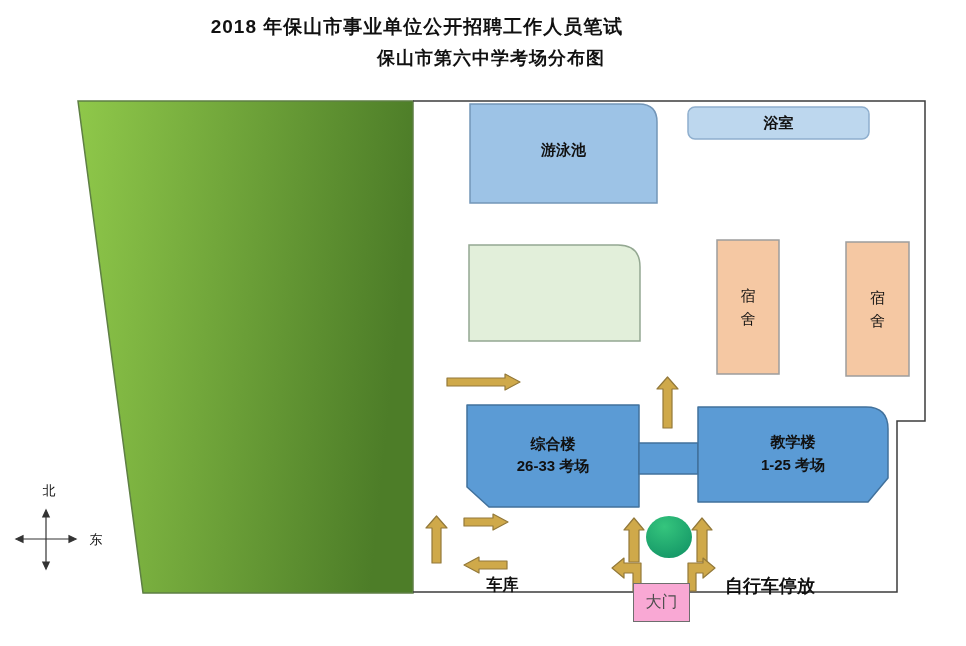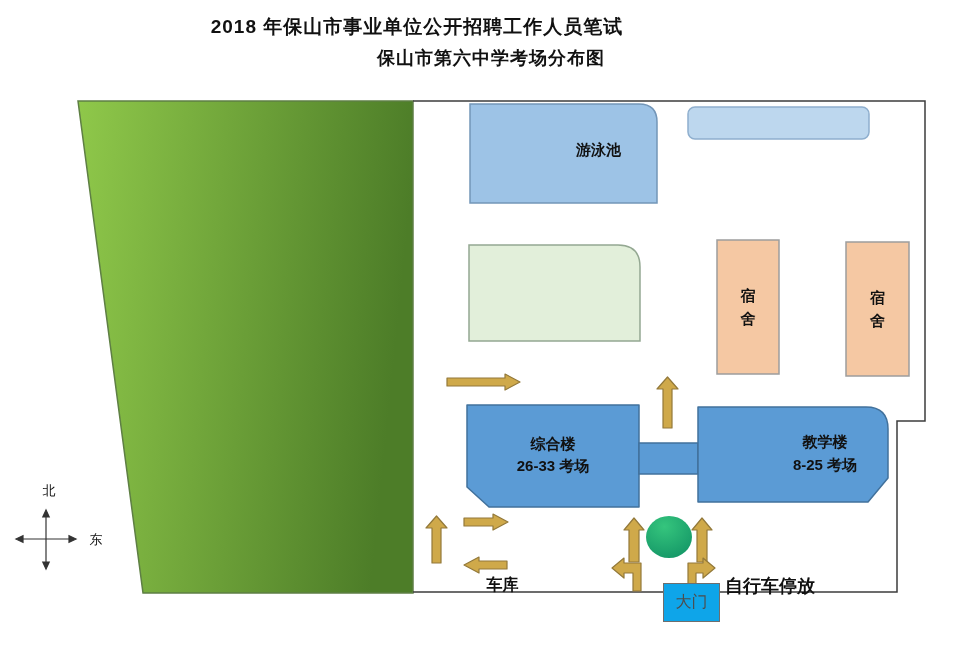--- a/index.html
+++ b/index.html
@@ -7,34 +7,34 @@
     position:relative;width:966px;height:646px;background:#ffffff;overflow:hidden;
     font-family:"Liberation Sans","DejaVu Sans",sans-serif;color:#111;
   }
   .layer{position:absolute;left:0;top:0;}
   .lbl{position:absolute;display:flex;align-items:center;justify-content:center;
        text-align:center;white-space:nowrap;}
   .title1{left:0;top:14px;width:834px;font-size:19px;font-weight:bold;letter-spacing:1px;}
   .title2{left:0;top:46px;width:966px;font-size:18px;font-weight:bold;letter-spacing:1px;padding-left:8px;}
   .field-box{left:219px;top:300px;width:81px;height:45px;border:2px solid #1d1d1d;
              font-size:18px;font-weight:bold;box-sizing:border-box;}
-  .pool-lbl{left:470px;top:104px;width:187px;height:92px;font-size:15px;font-weight:bold;margin-left:35px;}
+  .pool-lbl{left:470px;top:104px;width:187px;height:92px;font-size:15px;font-weight:bold;}
   .bath-lbl{left:688px;top:107px;width:181px;height:32px;font-size:15px;font-weight:bold;}
   .caf-lbl{left:469px;top:245px;width:171px;height:96px;font-size:15px;font-weight:bold;}
-  .dorm-lbl{font-size:15px;font-weight:bold;white-space:normal;word-break:break-all;
+  .dorm-lbl{font-size:15px;font-weight:normal;white-space:normal;word-break:break-all;
             line-height:1.55;}
   .dorm1-lbl{left:717px;top:240px;width:62px;height:134px;}
   .dorm2-lbl{left:846px;top:242px;width:63px;height:134px;}
   .dorm-lbl .vtxt{width:1em;display:block;}
   .bldg-lbl{flex-direction:column;font-size:15px;font-weight:bold;line-height:1.5;}
   .complex-lbl{left:467px;top:405px;width:172px;height:100px;}
-  .teaching-lbl{left:730px;top:407px;width:190px;height:93px;}
+  .teaching-lbl{left:698px;top:407px;width:190px;height:93px;}
   .garage-lbl{left:470px;top:575px;width:65px;font-size:16px;font-weight:bold;}
   .bike-lbl{left:731px;top:574px;width:78px;font-size:18px;font-weight:bold;}
-  .gate-box{left:663px;top:583px;width:57px;height:39px;background:#0ea5e9;
+  .gate-box{left:633px;top:583px;width:57px;height:39px;background:#f9a8d4;
             border:1px solid #6e6e6e;font-size:16px;color:#4d4d4d;z-index:6;
             box-sizing:border-box;}
   .north-lbl{left:38px;top:482px;width:22px;font-size:13px;}
   .east-lbl{left:85px;top:531px;width:22px;font-size:13px;}
 </style>
 </head>
 <body>
 
 <div class="stage">
 
@@ -90,37 +90,38 @@
       <polygon points="76,539 69,535.8 69,542.2"></polygon>
     </g>
   </svg>
 
   <div class="lbl title1">2018 年保山市事业单位公开招聘工作人员笔试</div>
   <div class="lbl title2">保山市第六中学考场分布图</div>
 
 
   <div class="lbl pool-lbl">游泳池</div>
 
+  <div class="lbl bath-lbl">浴室</div>
 
 
   <div class="lbl dorm-lbl dorm1-lbl">
     <span class="vtxt">宿舍</span>
   </div>
   <div class="lbl dorm-lbl dorm2-lbl">
     <span class="vtxt">宿舍</span>
   </div>
 
   <div class="lbl bldg-lbl complex-lbl">
     <div>综合楼</div>
     <div>26-33 考场</div>
   </div>
 
   <div class="lbl bldg-lbl teaching-lbl">
     <div>教学楼</div>
-    <div>8-25 考场</div>
+    <div>1-25 考场</div>
   </div>
 
   <div class="lbl garage-lbl">车库</div>
 
   <div class="lbl bike-lbl">自行车停放</div>
 
   <div class="lbl gate-box">大门</div>
 
   <div class="lbl north-lbl">北</div>
   <div class="lbl east-lbl">东</div>

